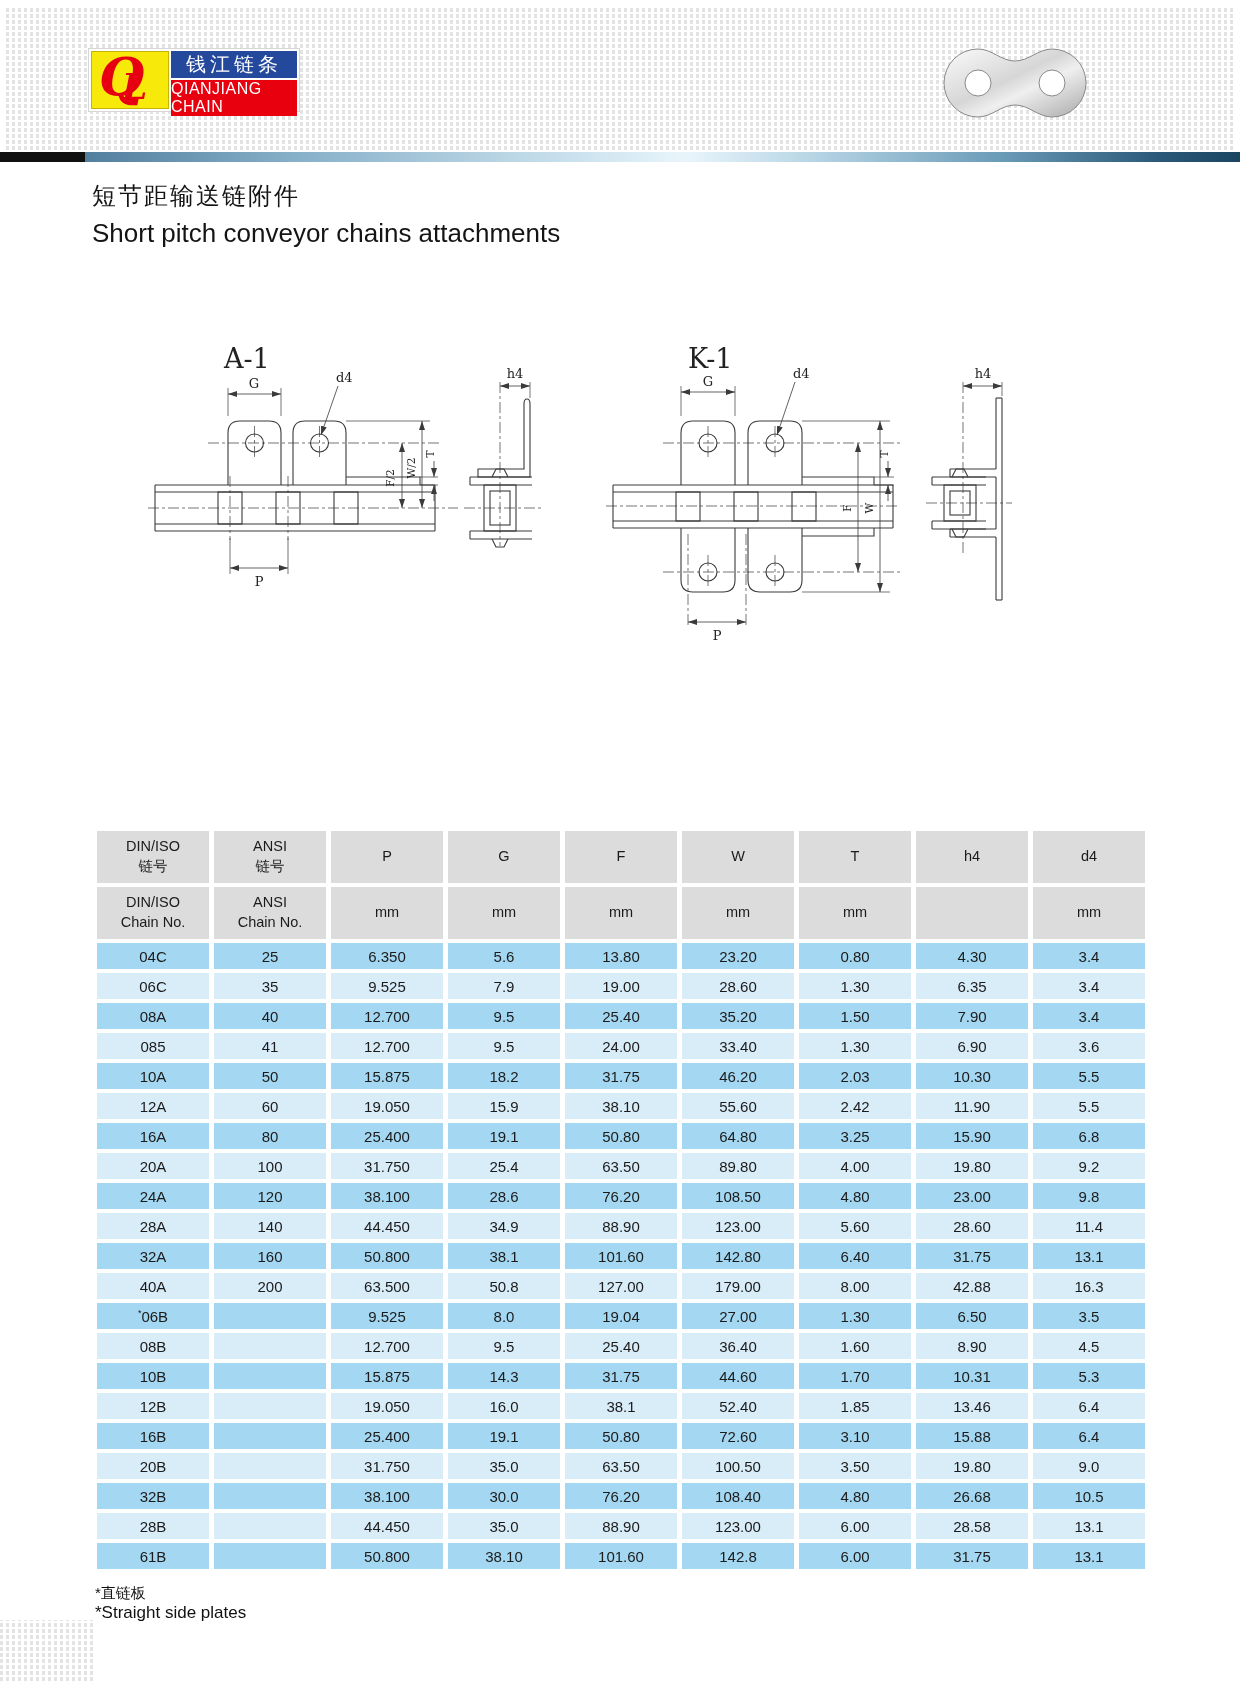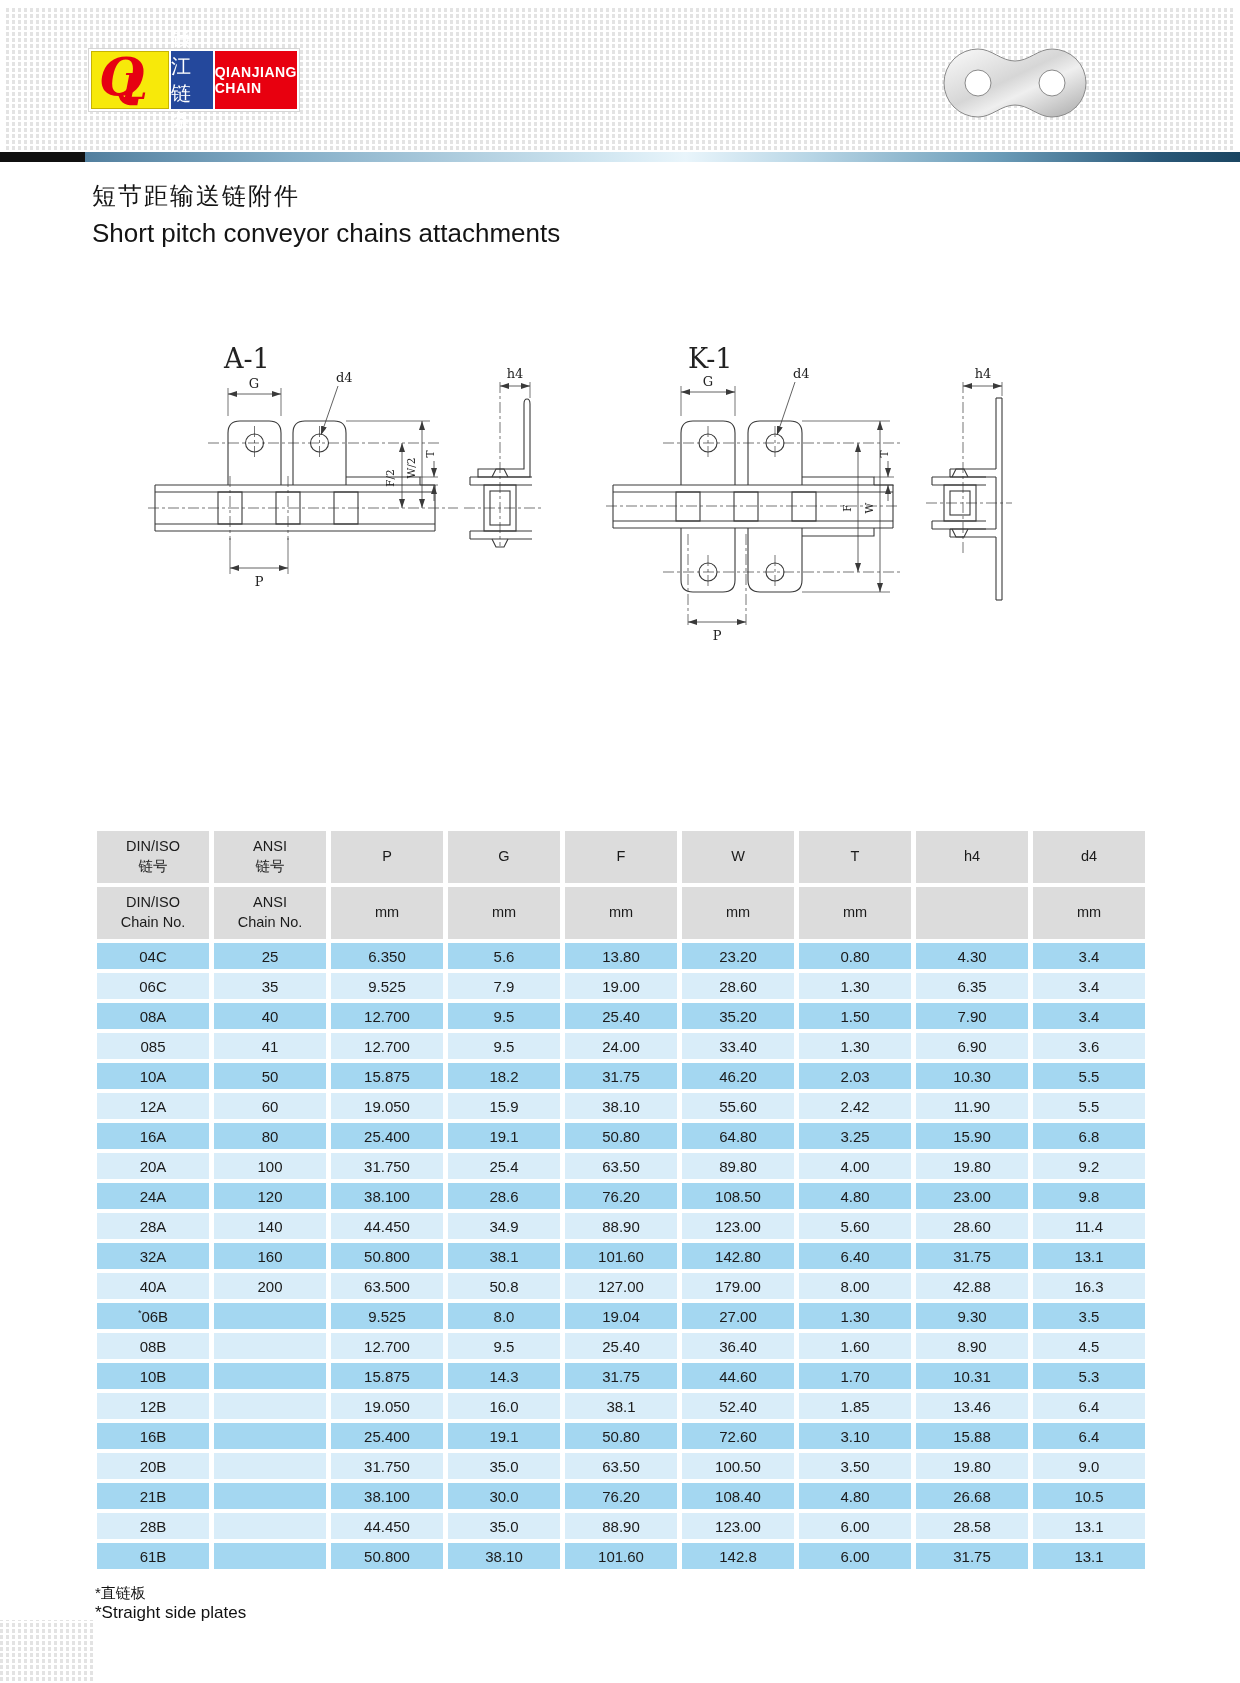--- a/index.html
+++ b/index.html
@@ -17,24 +17,24 @@
   
   .logo { position:absolute; left:88px; top:48px; width:212px; height:64px;
           background:#fff; border:1px solid #d6d6d6; box-sizing:border-box;
           display:flex; gap:2px; padding:2px; }
   .logo-mark { width:78px; background:#f7e90a; border:1px solid #c7b400;
                box-sizing:border-box; position:relative; overflow:hidden; }
   .mq { position:absolute; left:7px; top:-6px; font-family:"DejaVu Serif",serif;
         font-style:italic; font-weight:bold; font-size:52px; color:#e60012; }
   .ml { position:absolute; left:30px; top:13px; font-family:"DejaVu Serif",serif;
         font-style:italic; font-weight:bold; font-size:36px; color:#e60012; }
-  .logo-right { flex:1; display:flex; gap:2px; }
+  .logo-right { flex:1; display:flex; flex-direction:column; gap:2px; }
   .logo-cn { background:#24489c; color:#fff; flex:1.15; font-size:20px;
              letter-spacing:4px; display:flex; align-items:center; justify-content:center; }
-  .logo-en { background:#e8000f; color:#fff; flex:0.85; font-size:14px; font-weight:bold;
+  .logo-en { background:#e8000f; color:#fff; flex:0.85; font-size:16px; font-weight:normal;
              letter-spacing:0.5px; display:flex; align-items:center; justify-content:center; }
 
   .plate-img { position:absolute; left:940px; top:46px; }
 
   
   .bar-black { position:absolute; left:0; top:152px; width:85px; height:10px; background:#101010; }
   .bar-blue  { position:absolute; left:85px; top:152px; width:1155px; height:10px;
     background:linear-gradient(90deg,#527f9e 0%,#86afc8 18%,#cfe5f0 44%,#e9f5fb 52%,
                #b7d5e5 63%,#6b9cb8 79%,#2a5878 93%,#1b4662 100%); }
 
@@ -462,21 +462,21 @@
           <td>16.3</td>
         </tr>
         <tr class="dark">
           <td><sup>*</sup>06B</td>
           <td></td>
           <td>9.525</td>
           <td>8.0</td>
           <td>19.04</td>
           <td>27.00</td>
           <td>1.30</td>
-          <td>9.30</td>
+          <td>6.50</td>
           <td>3.5</td>
         </tr>
         <tr class="light">
           <td>08B</td>
           <td></td>
           <td>12.700</td>
           <td>9.5</td>
           <td>25.40</td>
           <td>36.40</td>
           <td>1.60</td>
@@ -521,21 +521,21 @@
           <td></td>
           <td>31.750</td>
           <td>35.0</td>
           <td>63.50</td>
           <td>100.50</td>
           <td>3.50</td>
           <td>19.80</td>
           <td>9.0</td>
         </tr>
         <tr class="dark">
-          <td>21B</td>
+          <td>32B</td>
           <td></td>
           <td>38.100</td>
           <td>30.0</td>
           <td>76.20</td>
           <td>108.40</td>
           <td>4.80</td>
           <td>26.68</td>
           <td>10.5</td>
         </tr>
         <tr class="light">

